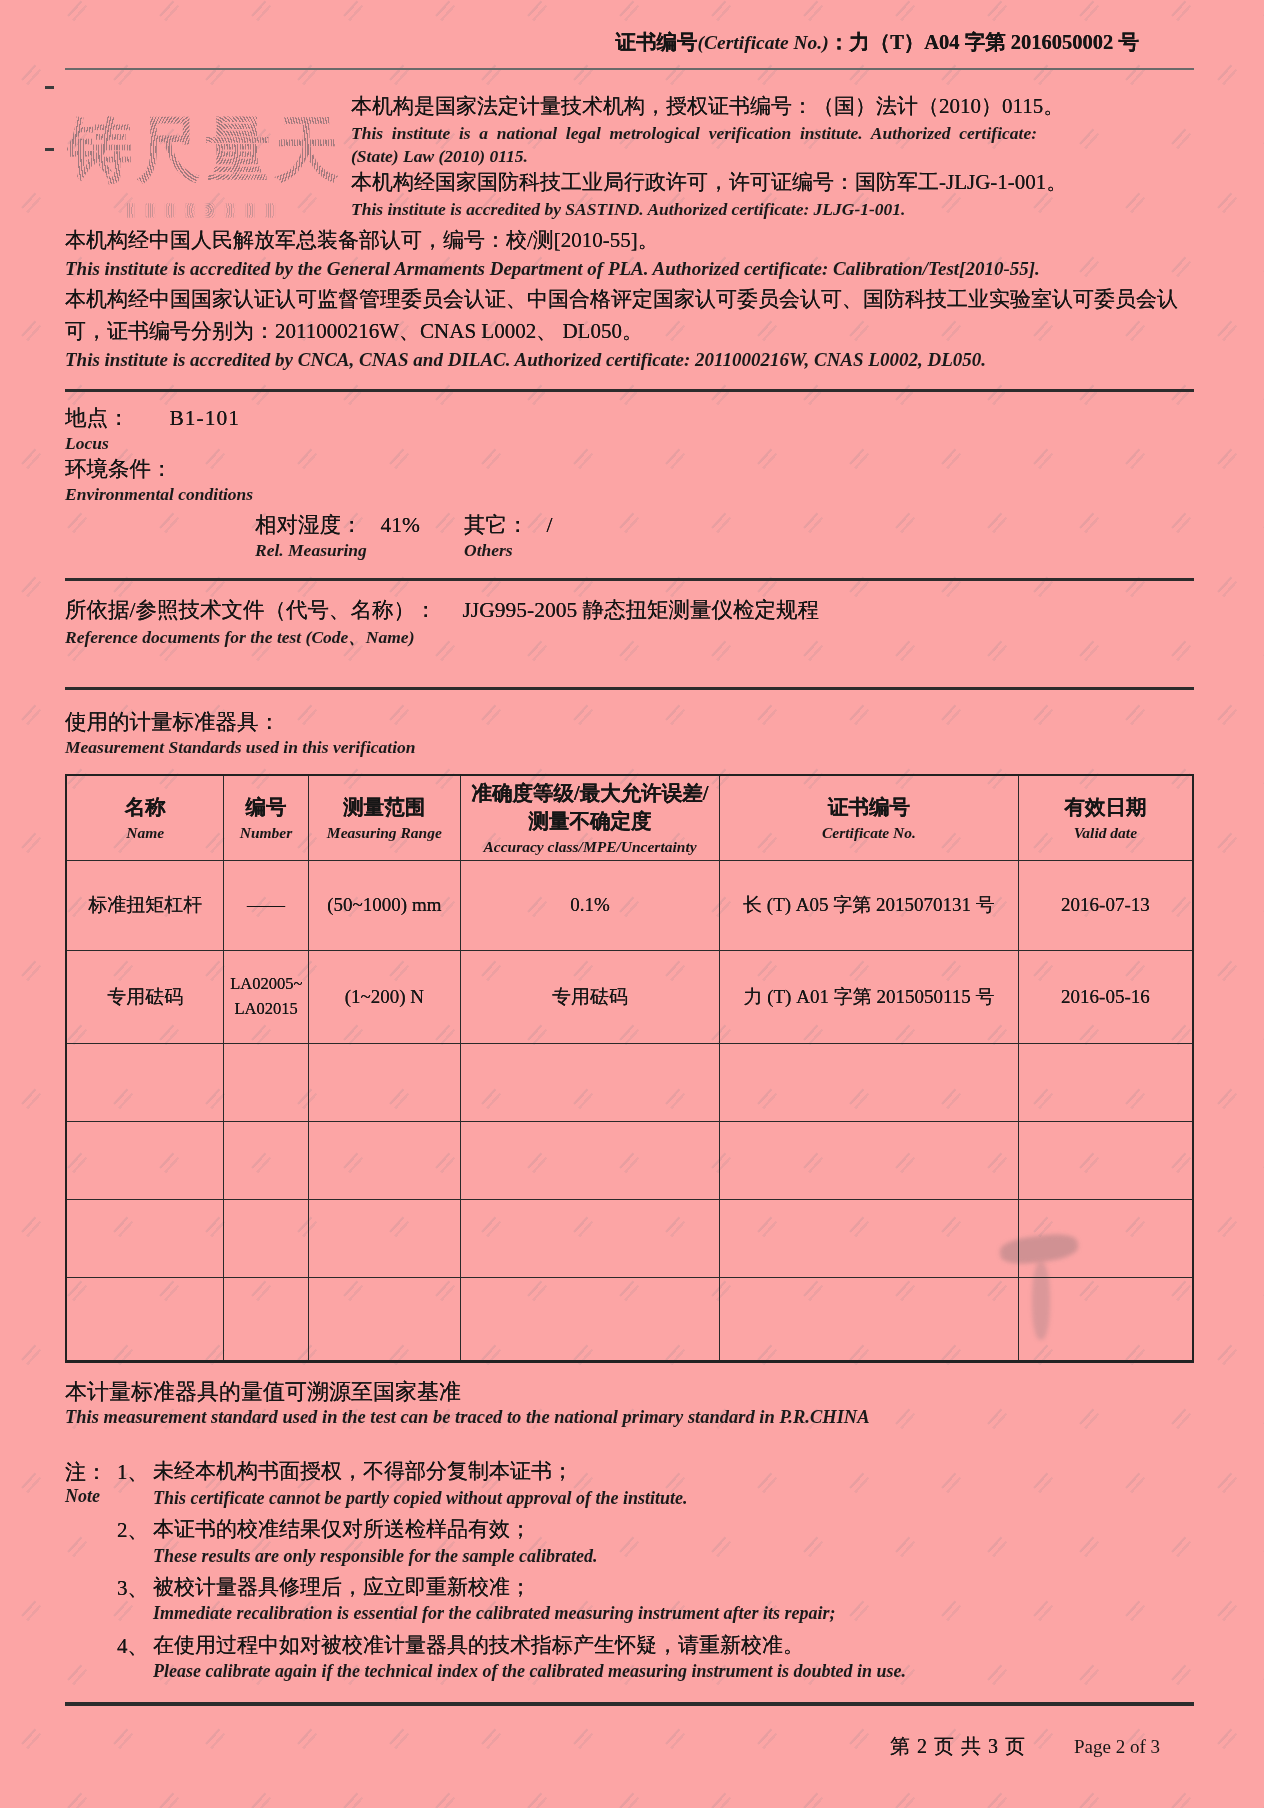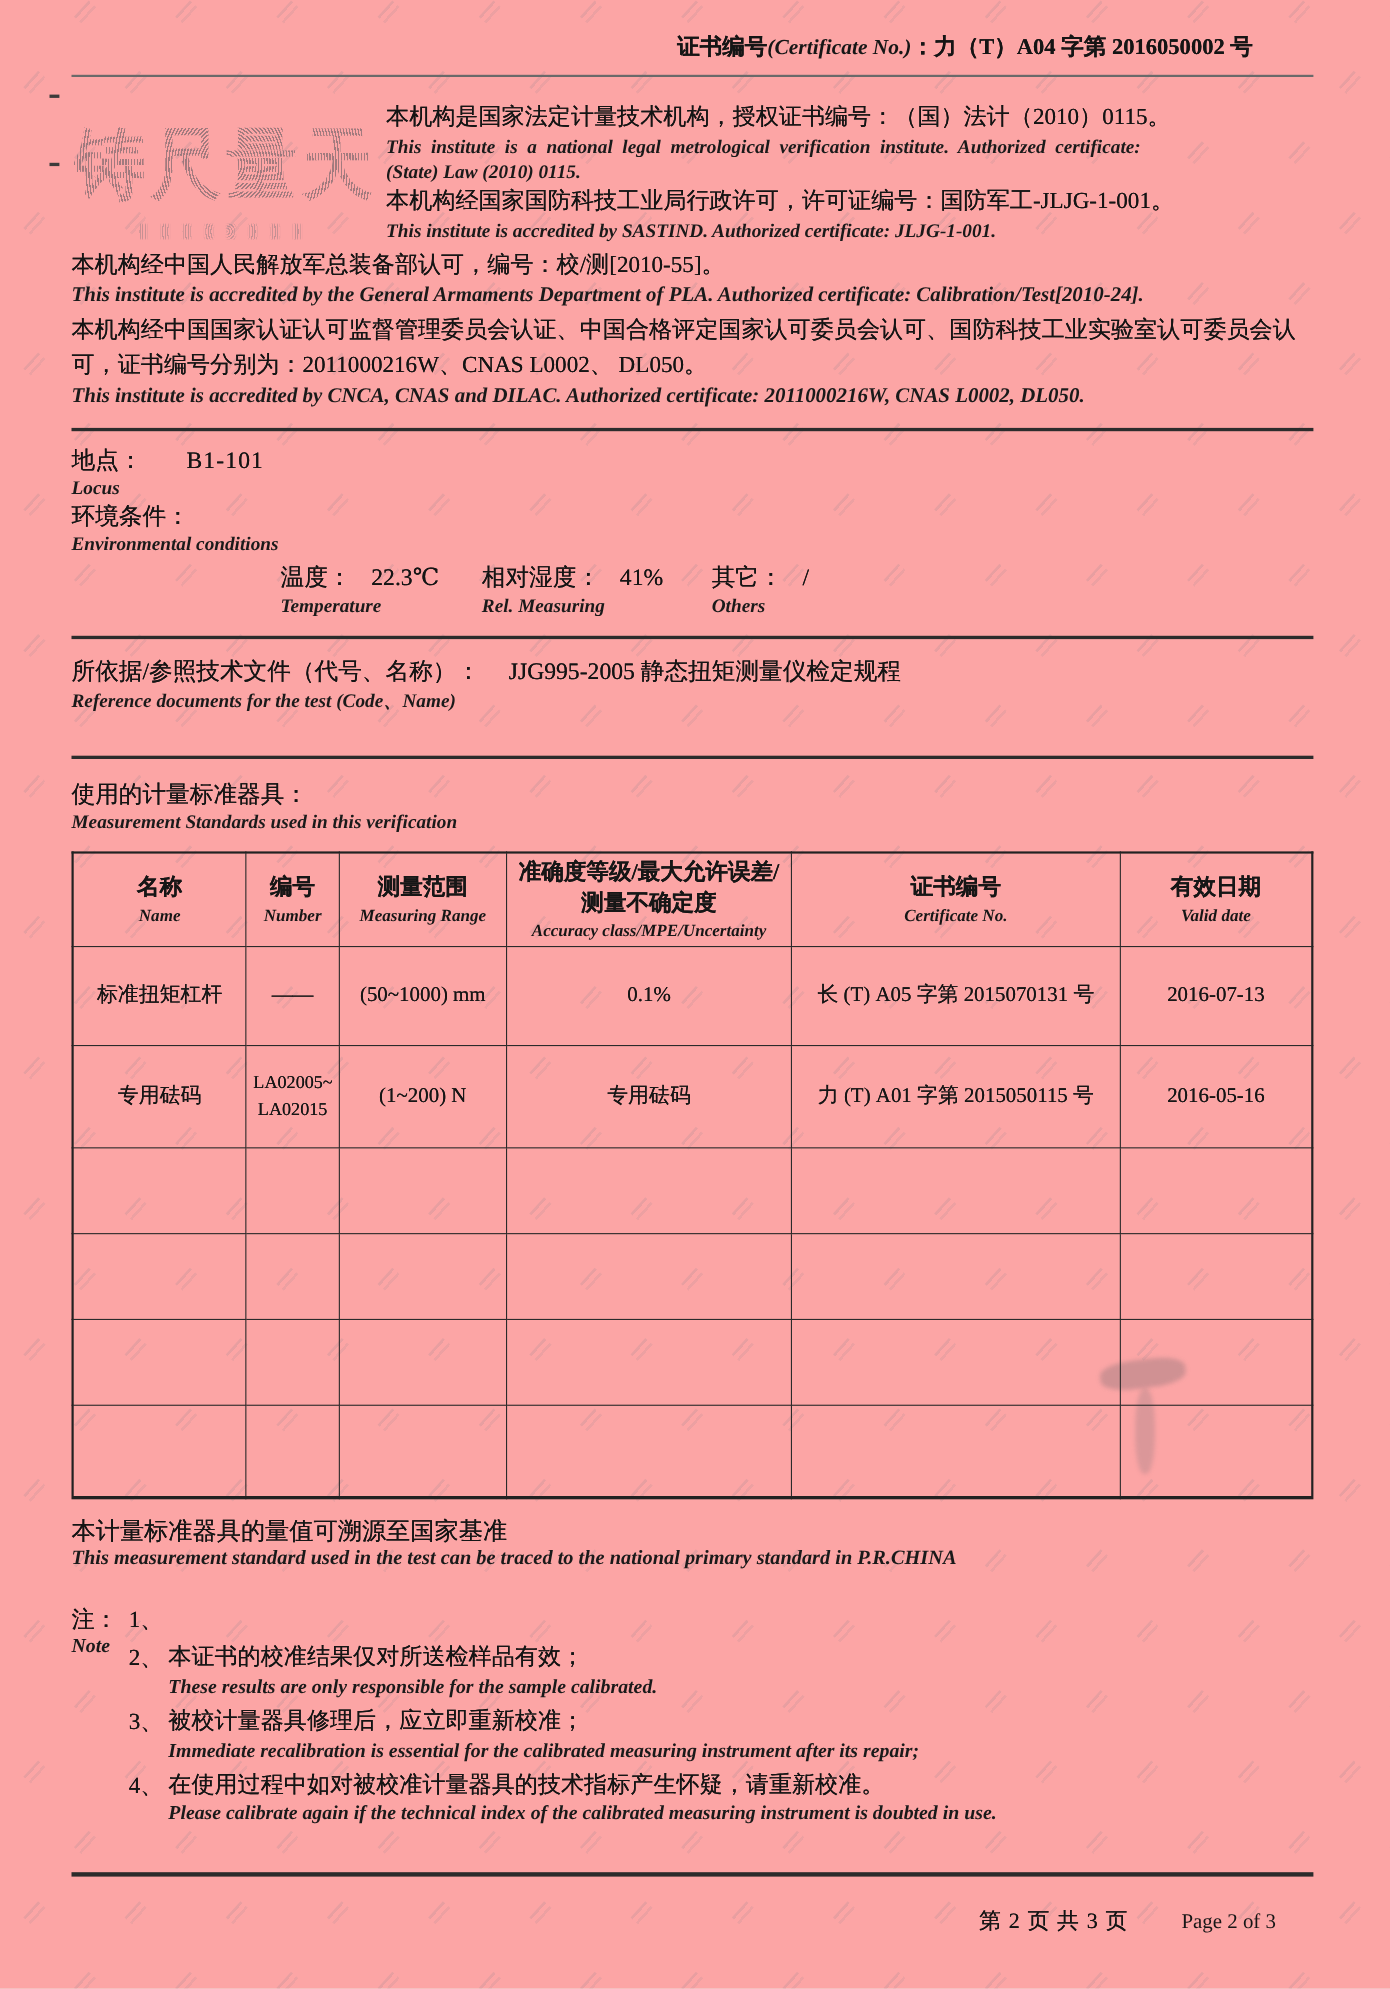--- a/index.html
+++ b/index.html
@@ -566,40 +566,36 @@
       <div class="intro-text">
         <p class="cn">本机构是国家法定计量技术机构，授权证书编号：（国）法计（2010）0115。</p>
         <p class="en">This institute is a national legal metrological verification institute. Authorized certificate: (State) Law (2010) 0115.</p>
         <p class="cn">本机构经国家国防科技工业局行政许可，许可证编号：国防军工-JLJG-1-001。</p>
         <p class="en en-line">This institute is accredited by SASTIND. Authorized certificate: JLJG-1-001.</p>
       </div>
     </div>
 
     <div class="accred-wide">
       <p class="cn">本机构经中国人民解放军总装备部认可，编号：校/测[2010-55]。</p>
-      <p class="en">This institute is accredited by the General Armaments Department of PLA. Authorized certificate: Calibration/Test[2010-24].</p>
+      <p class="en">This institute is accredited by the General Armaments Department of PLA. Authorized certificate: Calibration/Test[2010-55].</p>
       <p class="cn">本机构经中国国家认证认可监督管理委员会认证、中国合格评定国家认可委员会认可、国防科技工业实验室认可委员会认可，证书编号分别为：2011000216W、CNAS L0002、 DL050。</p>
       <p class="en">This institute is accredited by CNCA, CNAS and DILAC. Authorized certificate: 2011000216W, CNAS L0002, DL050.</p>
     </div>
 
     <div class="rule rule-thick sect-gap"></div>
 
     <div class="loc-env">
       <p class="cn">
         <span>地点：</span><span class="loc-val">B1-101</span>
       </p>
       <p class="en">Locus</p>
       <p class="cn">环境条件：</p>
       <p class="en">Environmental conditions</p>
 
       <div class="env-row">
-        <div class="env-item env-item1">
-          <div class="env-line"><span class="cn">温度：</span><span class="cn val">22.3℃</span></div>
-          <div class="en">Temperature</div>
-        </div>
         <div class="env-item env-item2">
           <div class="env-line"><span class="cn">相对湿度：</span><span class="cn val">41%</span></div>
           <div class="en">Rel. Measuring</div>
         </div>
         <div class="env-item env-item3">
           <div class="env-line"><span class="cn">其它：</span><span class="cn val">/</span></div>
           <div class="en">Others</div>
         </div>
       </div>
     </div>
@@ -715,20 +711,24 @@
     </div>
 
     <div class="notes">
       <div class="notes-label">
         <div class="cn">注：</div>
         <div class="en">Note</div>
       </div>
       <div class="notes-items">
         <div class="note-item">
           <span class="note-num cn">1、</span>
+          <div class="note-body">
+              <div class="cn">未经本机构书面授权，不得部分复制本证书；</div>
+              <div class="en">This certificate cannot be partly copied without approval of the institute.</div>
+            </div>
         </div>
         <div class="note-item">
           <span class="note-num cn">2、</span>
           <div class="note-body">
               <div class="cn">本证书的校准结果仅对所送检样品有效；</div>
               <div class="en">These results are only responsible for the sample calibrated.</div>
             </div>
         </div>
         <div class="note-item">
           <span class="note-num cn">3、</span>

